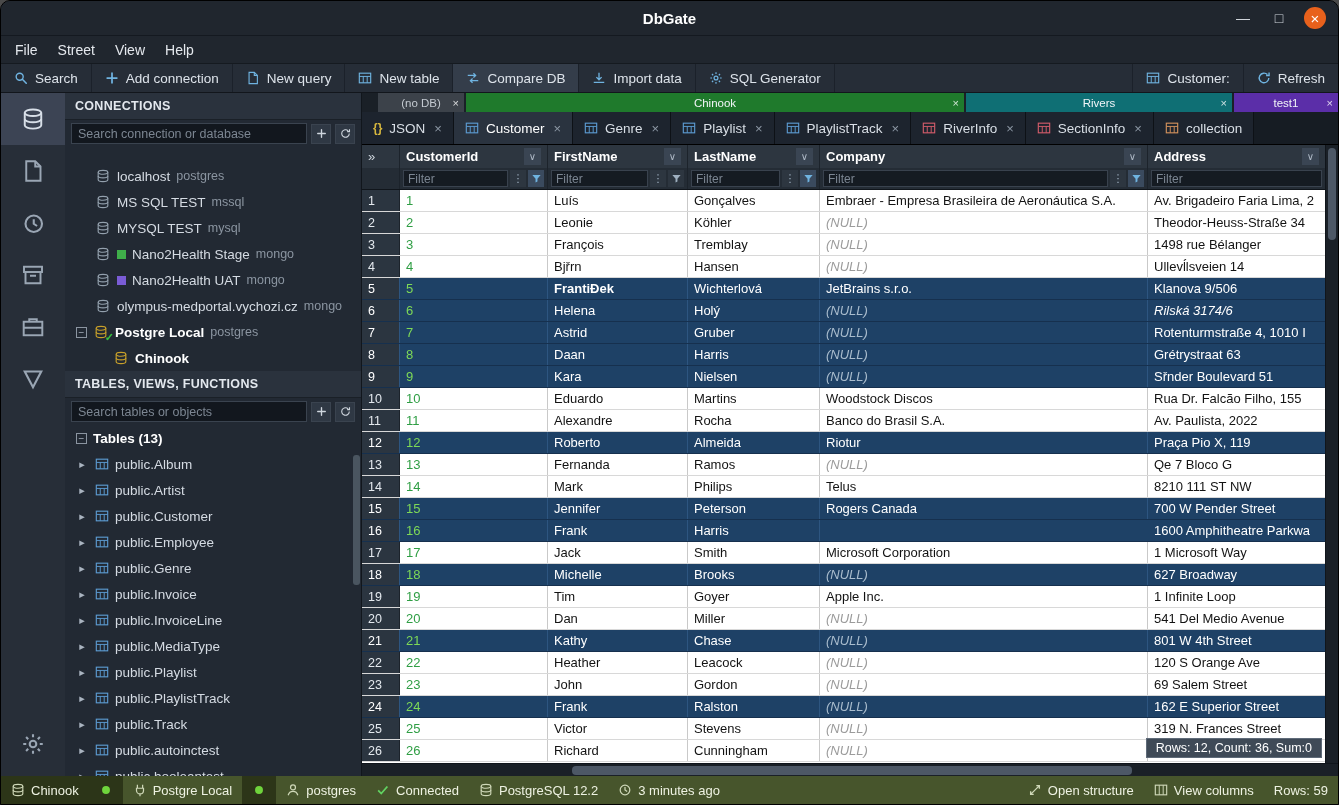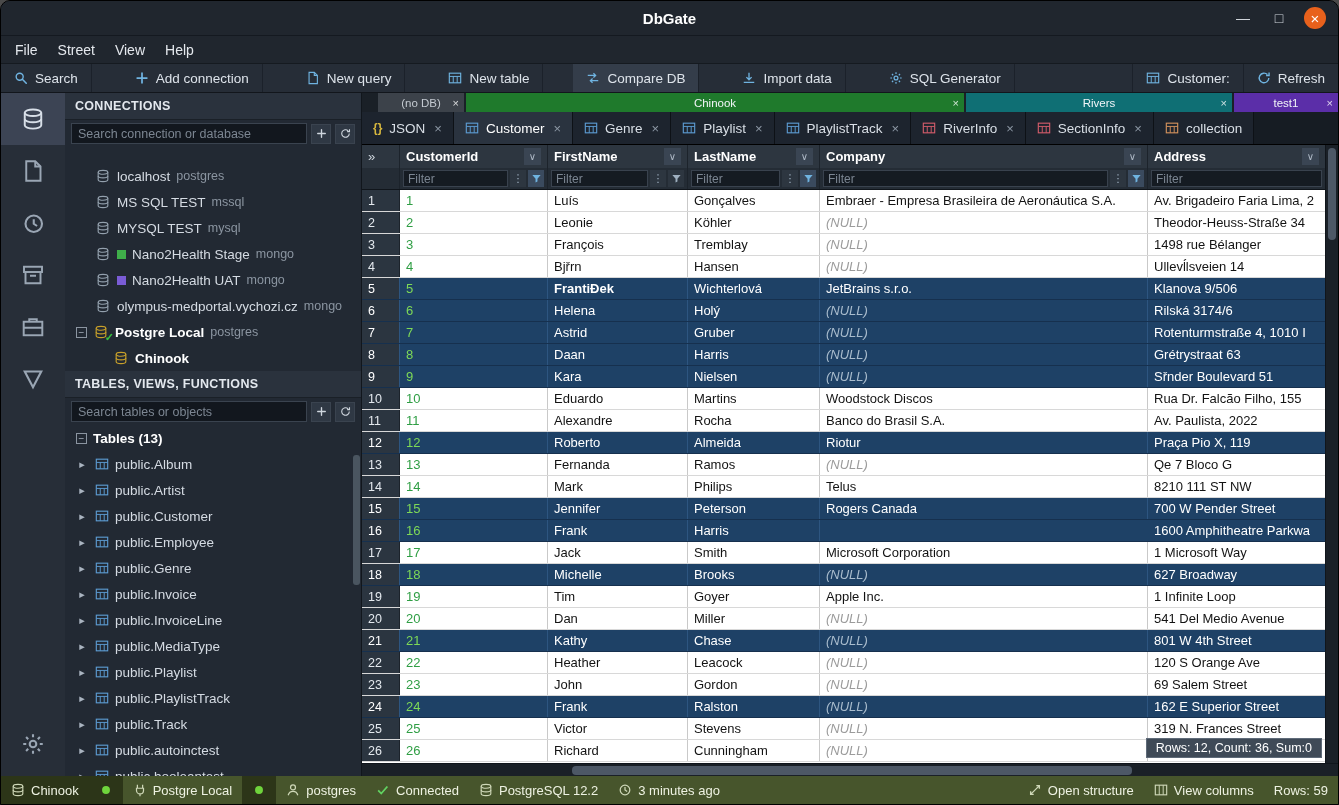--- a/index.html
+++ b/index.html
@@ -118,21 +118,21 @@
   </div>
 
   <div class="menubar" data-name="menubar">
       <div class="menu-item" data-name="menu-file">File</div>
       <div class="menu-item" data-name="menu-window">Street</div>
       <div class="menu-item" data-name="menu-view">View</div>
       <div class="menu-item" data-name="menu-help">Help</div>
     </div>
 
   <div class="toolbar" data-name="toolbar">
-    <div style="display:flex;align-items:stretch;gap:30px;" data-name="toolbar-left">
+    <div style="display:flex;align-items:stretch;" data-name="toolbar-left">
         <div class="tb-btn" data-name="toolbar-search-button">
           <span class="icon" data-name="magnifier-icon">
             <svg viewBox="0 0 16 16">
               <circle cx="6.5" cy="6.5" r="4" fill="none" stroke="currentColor" stroke-width="1.6"></circle>
               <line x1="9.5" y1="9.5" x2="14" y2="14" stroke="currentColor" stroke-width="1.8" stroke-linecap="round"></line>
             </svg>
           </span>
           <span class="tb-label" data-name="button-label">Search</span>
         </div>
         <div class="tb-btn" data-name="toolbar-add-connection-button">
@@ -784,21 +784,21 @@
               <div class="g-cell" data-name="cell-address" style="width: 178px;">Klanova 9/506</div>
             </div>
             <div class="g-row sel" data-name="table-row">
               <div class="g-cell gutter" data-name="row-number" style="width: 38px;">6</div>
               <div class="g-cell id" data-name="cell-customerid" style="width: 148px;">6</div>
               <div class="g-cell" data-name="cell-firstname" style="width: 140px;">Helena</div>
               <div class="g-cell" data-name="cell-lastname" style="width: 132px;">Holý</div>
               <div class="g-cell" data-name="cell-company" style="width: 328px;">
                 <span class="nullv" data-name="null-value">(NULL)</span>
               </div>
-              <div class="g-cell" data-name="cell-address" style="width: 178px;">Rilská 3174/6</div>
+              <div class="g-cell" data-name="cell-address" style="width: 178px; font-style: italic;">Rilská 3174/6</div>
             </div>
             <div class="g-row sel" data-name="table-row">
               <div class="g-cell gutter" data-name="row-number" style="width: 38px;">7</div>
               <div class="g-cell id" data-name="cell-customerid" style="width: 148px;">7</div>
               <div class="g-cell" data-name="cell-firstname" style="width: 140px;">Astrid</div>
               <div class="g-cell" data-name="cell-lastname" style="width: 132px;">Gruber</div>
               <div class="g-cell" data-name="cell-company" style="width: 328px;">
                 <span class="nullv" data-name="null-value">(NULL)</span>
               </div>
               <div class="g-cell" data-name="cell-address" style="width: 178px;">Rotenturmstraße 4, 1010 I</div>

